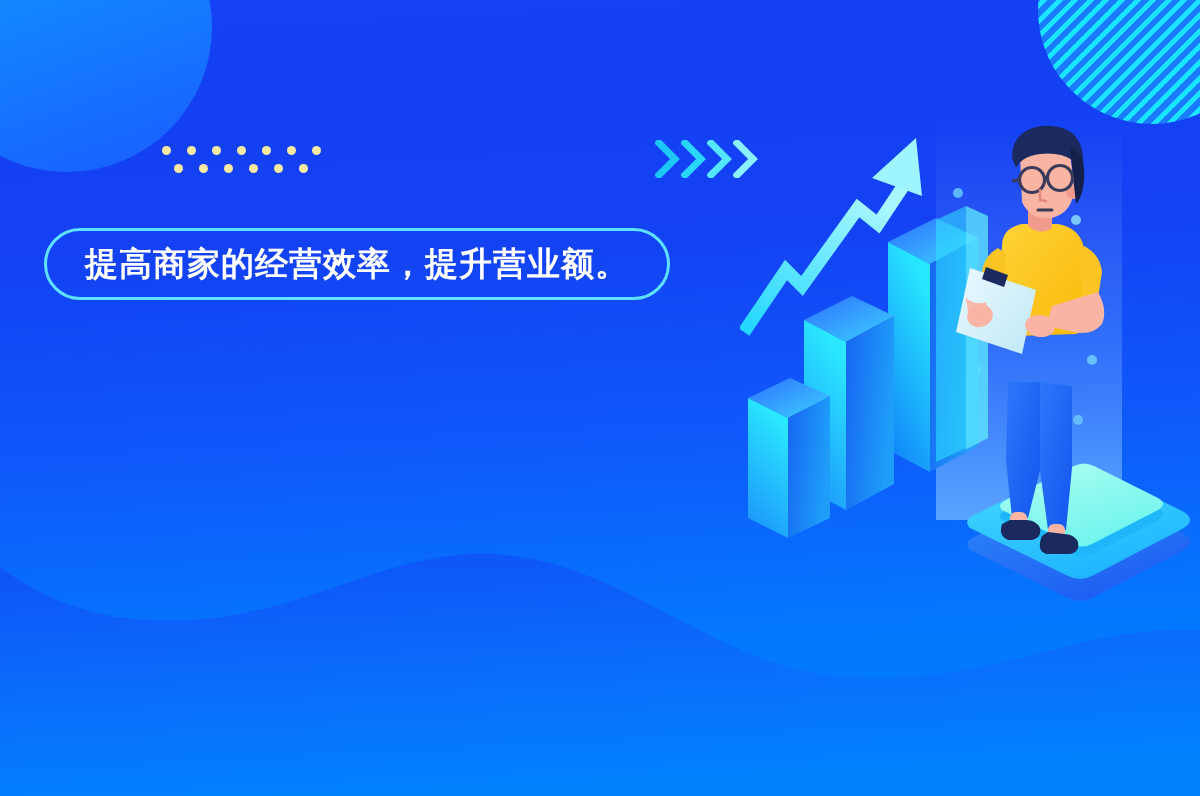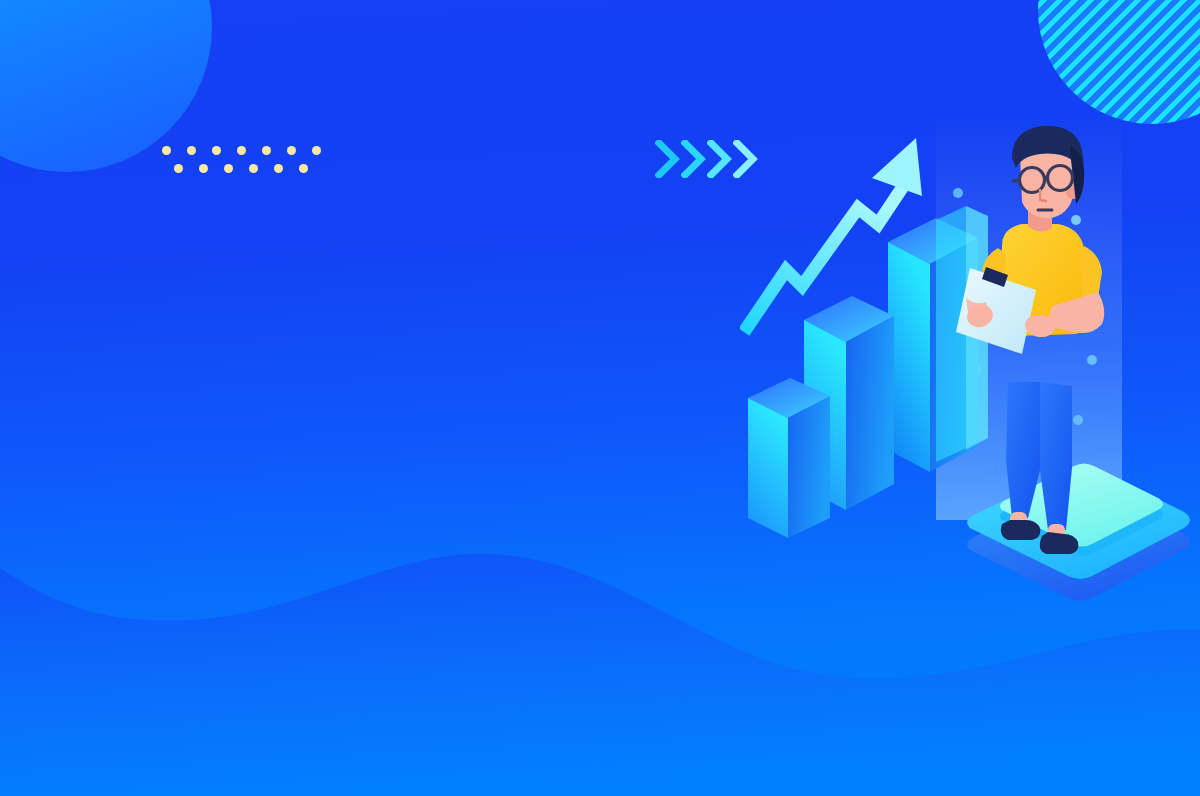--- a/index.html
+++ b/index.html
@@ -355,15 +355,16 @@
           <path d="M226,178 Q236,186 246,182 L250,198 L228,192 Z" fill="#f9b4a3" opacity="0.9"></path>
         </g>
 
         <ellipse cx="240" cy="196" rx="13" ry="11" fill="#f9b4a3" transform="rotate(-18 240 196)"></ellipse>
         <ellipse cx="300" cy="206" rx="15" ry="11" fill="#f9b4a3" transform="rotate(8 300 206)"></ellipse>
       </g>
     </svg>
   </div>
 
   <div class="copy">
+    <div class="subtitle-pill">提高商家的经营效率，提升营业额。</div>
   </div>
 
 </div>
 
 </body></html>

